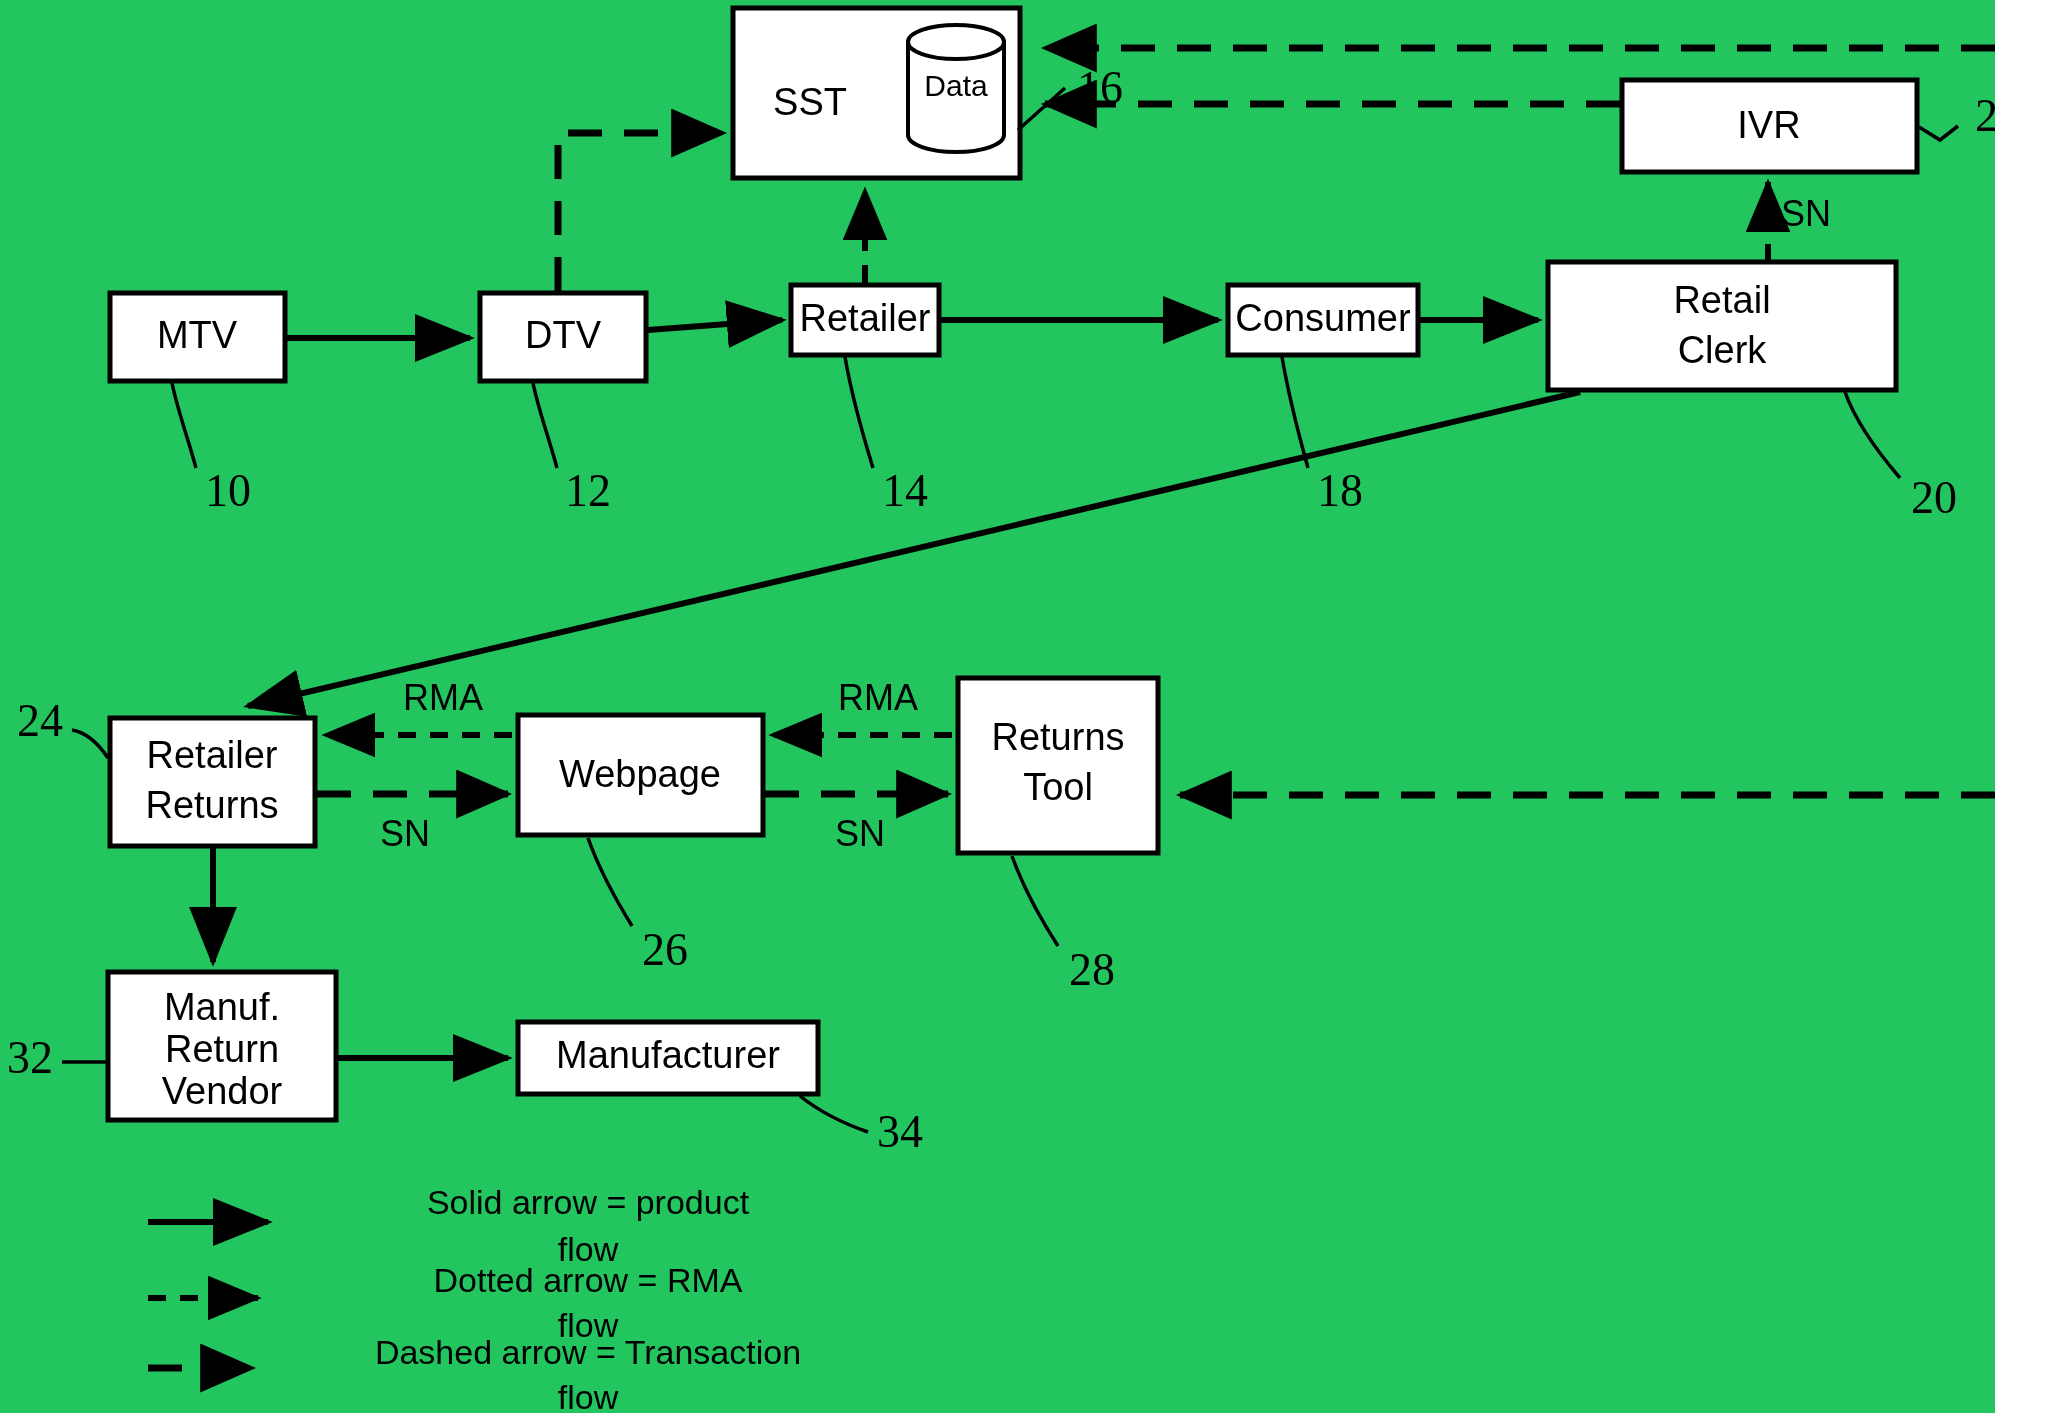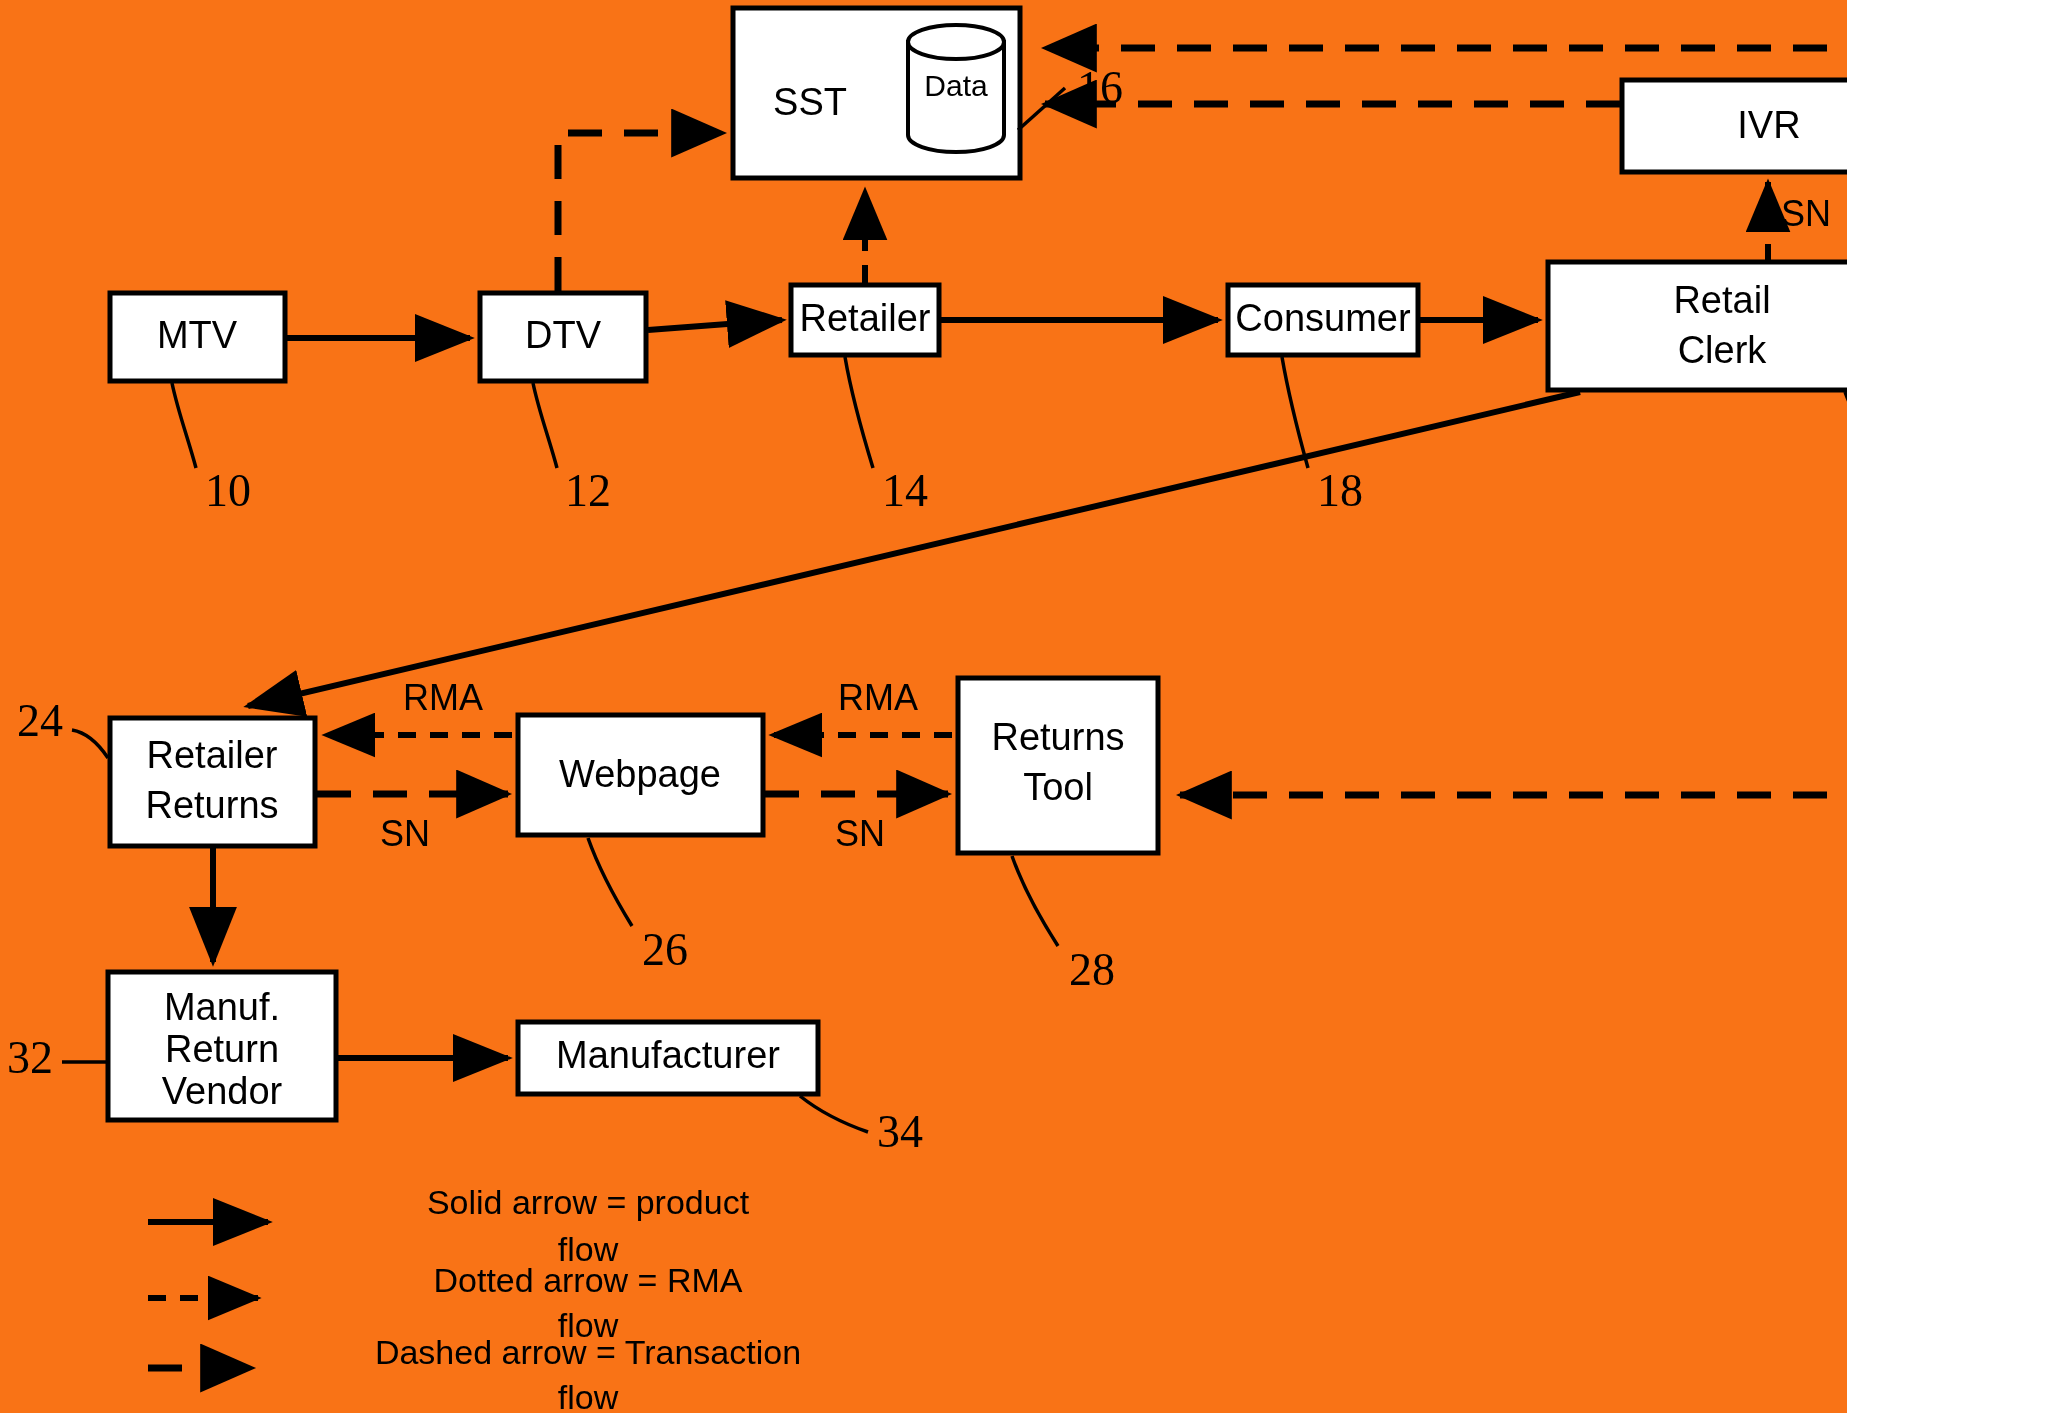--- a/index.html
+++ b/index.html
@@ -2,23 +2,23 @@
 <html><head>
 <meta charset="utf-8">
 <style>
   html, body {
     margin: 0;
     padding: 0;
     background: #ffffff;
   }
   #canvas {
     position: relative;
-    width: 1847px;
+    width: 1995px;
     height: 1413px;
-    background: #f97316;
+    background: #22c55e;
     overflow: hidden;
     font-family: "Liberation Sans", sans-serif;
   }
   svg.diagram {
     position: absolute;
     left: 0;
     top: 0;
     width: 2071px;
     height: 1413px;
   }

